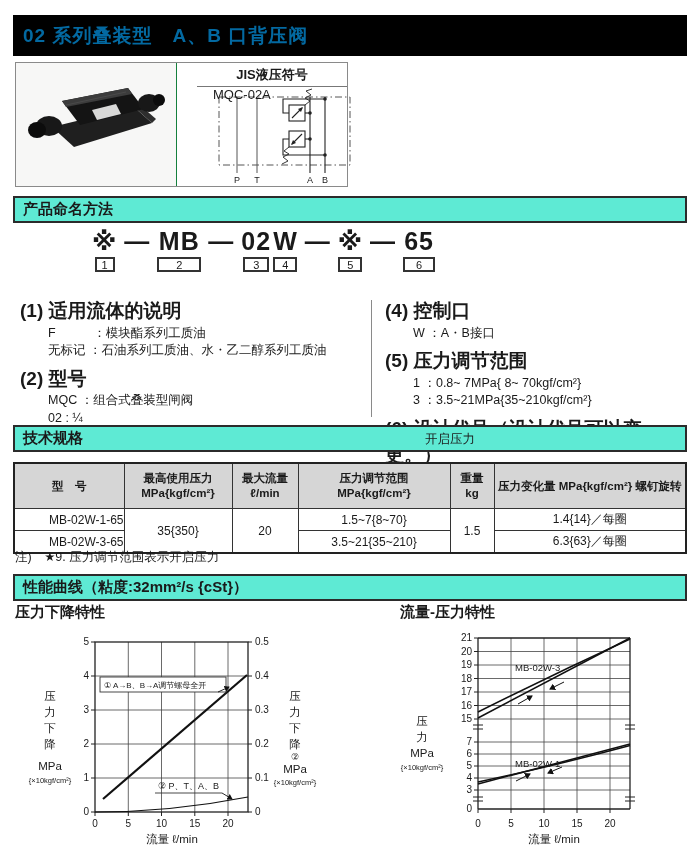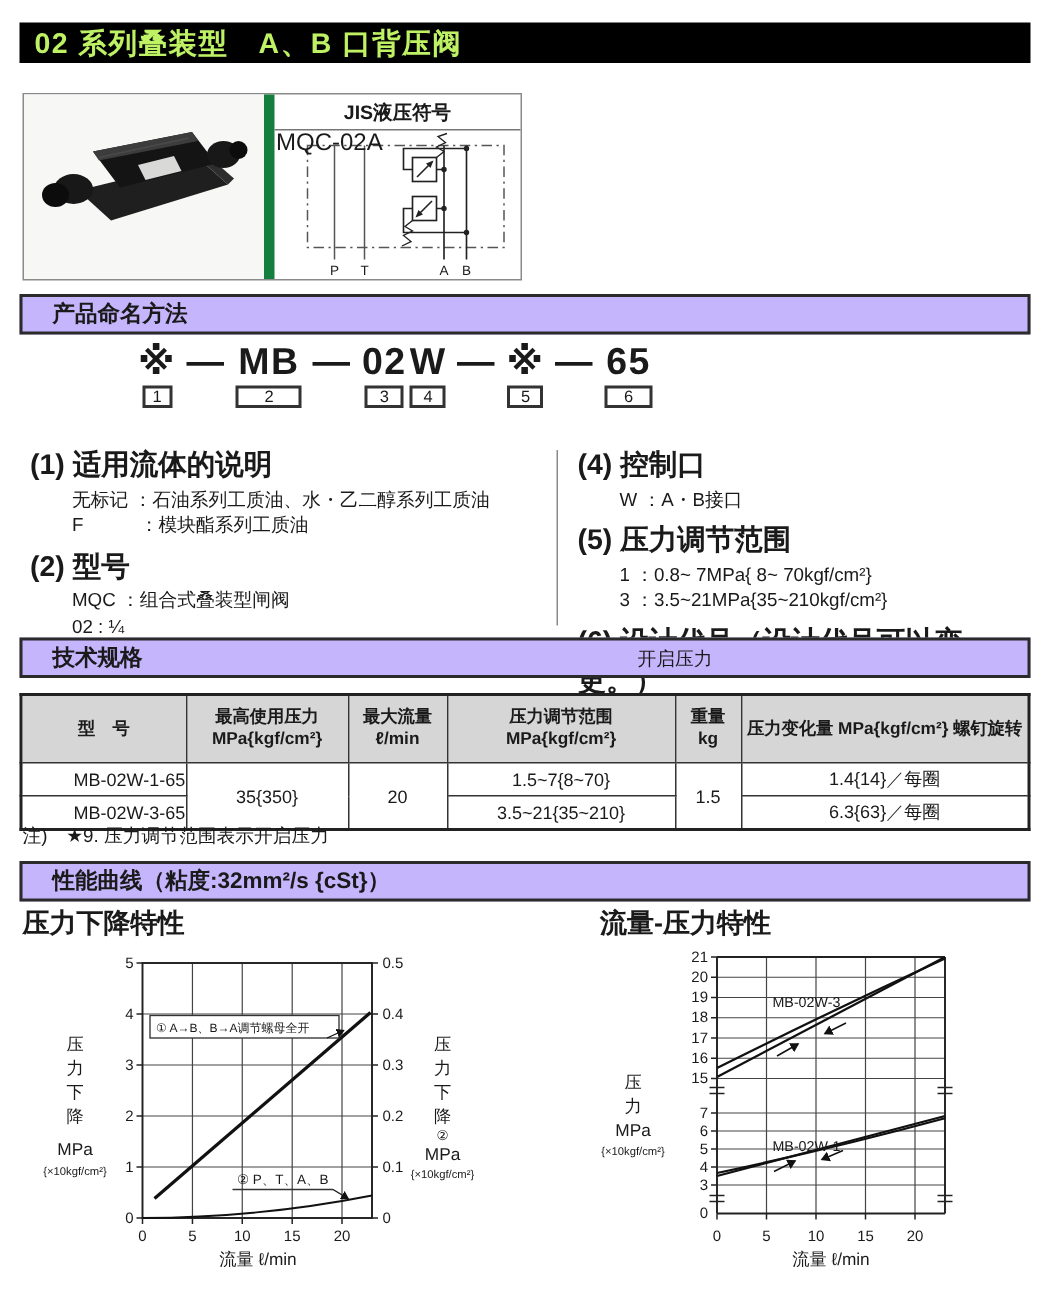--- a/index.html
+++ b/index.html
@@ -1,33 +1,33 @@
 <!DOCTYPE html>
 <html><head>
 <meta charset="utf-8">
 <style>
   html,body{margin:0;padding:0;background:#e8e8e8;}
   #page{position:relative;width:700px;height:860px;background:#ffffff;
         font-family:"Liberation Sans","DejaVu Sans",sans-serif;color:#1a1a1a;overflow:hidden;}
   .abs{position:absolute;}
   
-  #title-bar{left:13px;top:15px;width:674px;height:27px;background:#000;color:#bef264;
+  #title-bar{left:13px;top:15px;width:674px;height:41px;background:#000;color:#0369a1;
              display:flex;align-items:center;padding-left:10px;box-sizing:border-box;
              font-size:19px;font-weight:bold;letter-spacing:1px;}
   
   #panel{left:15px;top:62px;width:331px;height:123px;border:1px solid #8a8a8a;display:flex;background:#fff;}
   #photo-area{width:160px;position:relative;background:#f7f7f6;}
-  #symbol-area{flex:1;border-left:7px solid #15803d;display:flex;flex-direction:column;}
+  #symbol-area{flex:1;border-left:1px solid #15803d;display:flex;flex-direction:column;padding-left:20px;}
   #symbol-hdr{height:23px;line-height:23px;border-bottom:1px solid #777;text-align:center;
               font-weight:bold;font-size:13px;}
   #symbol-body{position:relative;flex:1;}
-  #symbol-model{position:absolute;left:1px;top:0px;font-size:16px;z-index:2;}
+  #symbol-model{position:absolute;left:16px;top:0px;font-size:13px;z-index:2;}
   
   .hdr-box{left:13px;width:674px;height:27px;border:2px solid #2b2b2b;box-sizing:border-box;
-           display:flex;align-items:center;padding-left:20px;font-size:15px;font-weight:bold;background:#c4b5fd;}
+           display:flex;align-items:center;padding-left:8px;font-size:15px;font-weight:bold;background:#5eead4;}
   
   #code-row{left:92px;top:228px;display:flex;align-items:flex-start;}
   .code-part{display:flex;flex-direction:column;align-items:center;margin-right:7px;}
   .code-part.tight{margin-right:2px;}
   .code-letter{font-size:25px;font-weight:bold;line-height:26px;letter-spacing:1px;}
   .code-box{margin-top:3px;border:2px solid #333;height:15px;display:flex;align-items:center;
             justify-content:center;font-size:11px;box-sizing:border-box;}
   
   .desc-col{font-size:12.5px;line-height:1.4;}
   .desc-title{font-weight:bold;font-size:19px;margin-top:6px;}
@@ -35,21 +35,21 @@
   #desc-divider{left:371px;top:300px;width:1px;height:117px;background:#8a8a8a;}
   
   #spec-table{border-collapse:collapse;table-layout:fixed;width:672px;border:2px solid #222;}
   #spec-table th,#spec-table td{border:1px solid #333;text-align:center;padding:0;overflow:hidden;}
   #spec-table thead th{background:#d6d6d6;height:44px;font-weight:600;font-size:11.5px;line-height:1.3;}
   #spec-table tbody td{height:21px;font-size:12px;}
   #spec-table td.model-cell{text-align:right;padding-left:8px;}
   .th-line{display:block;}
   #open-pressure{position:absolute;left:410px;top:4px;font-weight:normal;font-size:12.5px;}
   #spec-note{left:15px;top:549px;font-size:12.5px;}
-  .chart-subtitle{font-size:18px;font-weight:bold;}
+  .chart-subtitle{font-size:15px;font-weight:bold;}
   svg text{font-family:"Liberation Sans","DejaVu Sans",sans-serif;fill:#1a1a1a;}
 </style>
 </head>
 <body>
 
 <div id="page">
 
   <div class="abs" id="title-bar">02 系列叠装型　A、B 口背压阀</div>
 
   <div class="abs" id="panel">
@@ -147,22 +147,22 @@
       <span class="code-letter">—</span>
     </div>
     <div class="code-part">
       <span class="code-letter">65</span>
       <span class="code-box" style="width:32px">6</span>
     </div>
   </div>
 
   <div class="abs desc-col" style="left:20px;top:292px;width:348px;">
     <div class="desc-title"><span>(1)</span> <span>适用流体的说明</span></div>
+    <div class="desc-line">F　　　：模块酯系列工质油</div>
     <div class="desc-line">无标记 ：石油系列工质油、水・乙二醇系列工质油</div>
-    <div class="desc-line">F　　　：模块酯系列工质油</div>
     <div class="desc-title"><span>(2)</span> <span>型号</span></div>
     <div class="desc-line">MQC ：组合式叠装型闸阀</div>
     <div class="desc-line">02 : ¼</div>
   </div>
 
   <div class="abs" id="desc-divider"></div>
 
   <div class="abs desc-col" style="left:385px;top:292px;width:300px;">
     <div class="desc-title"><span>(4)</span> <span>控制口</span></div>
     <div class="desc-line">W ：A・B接口</div>

